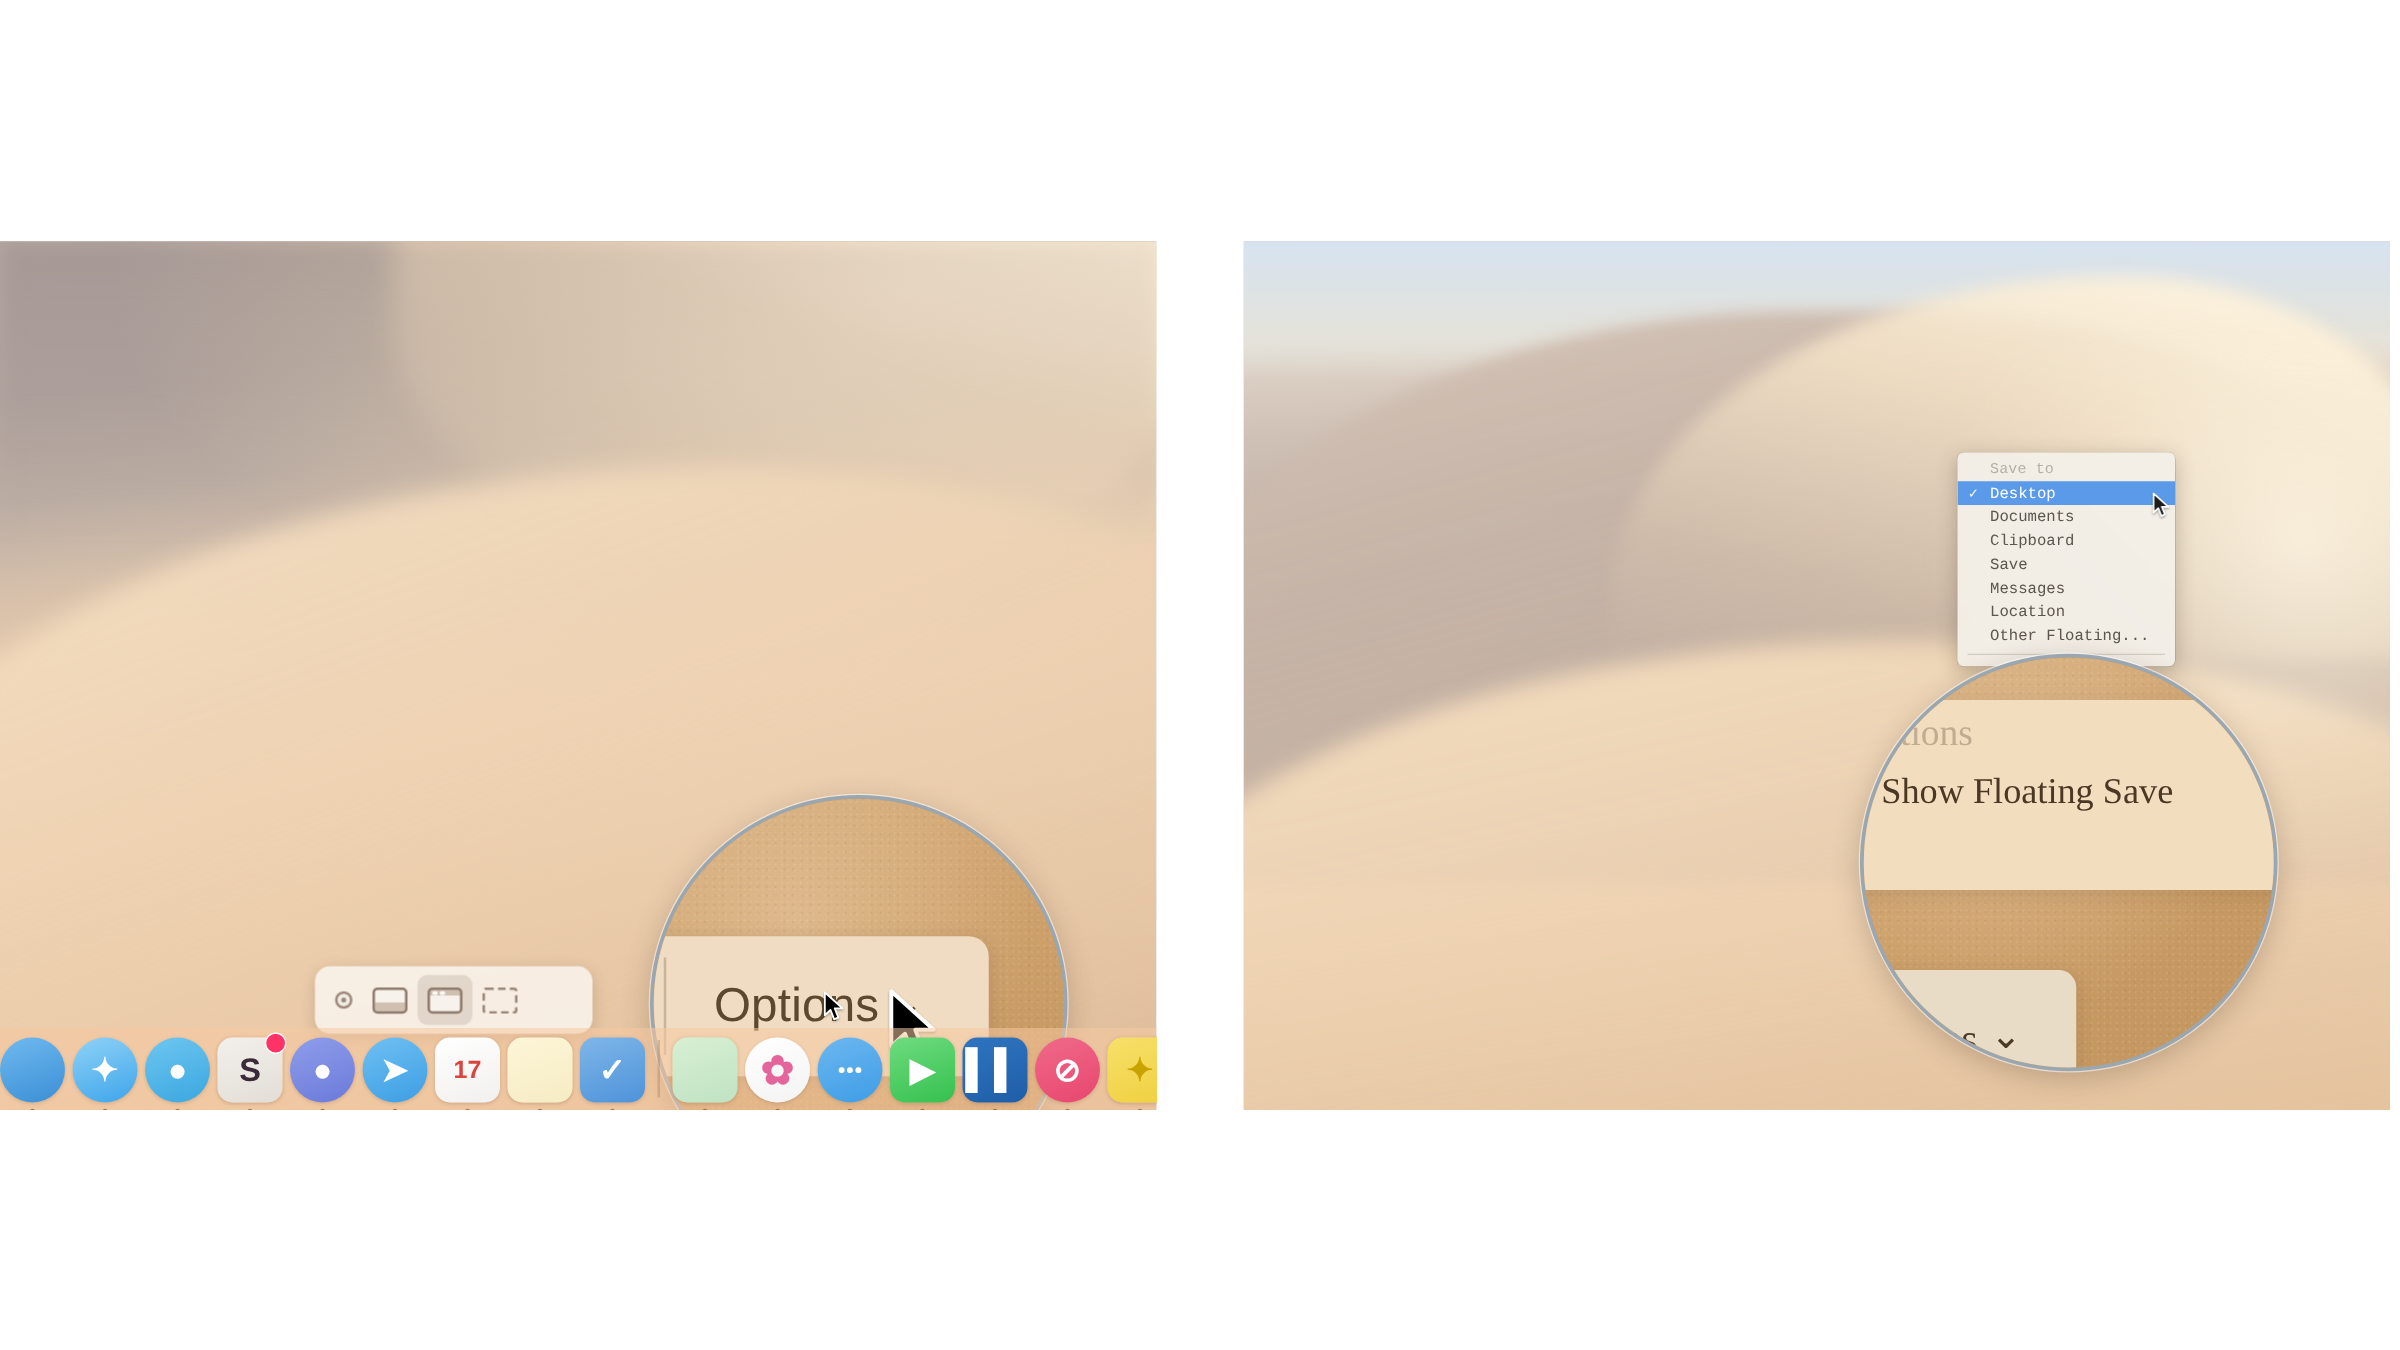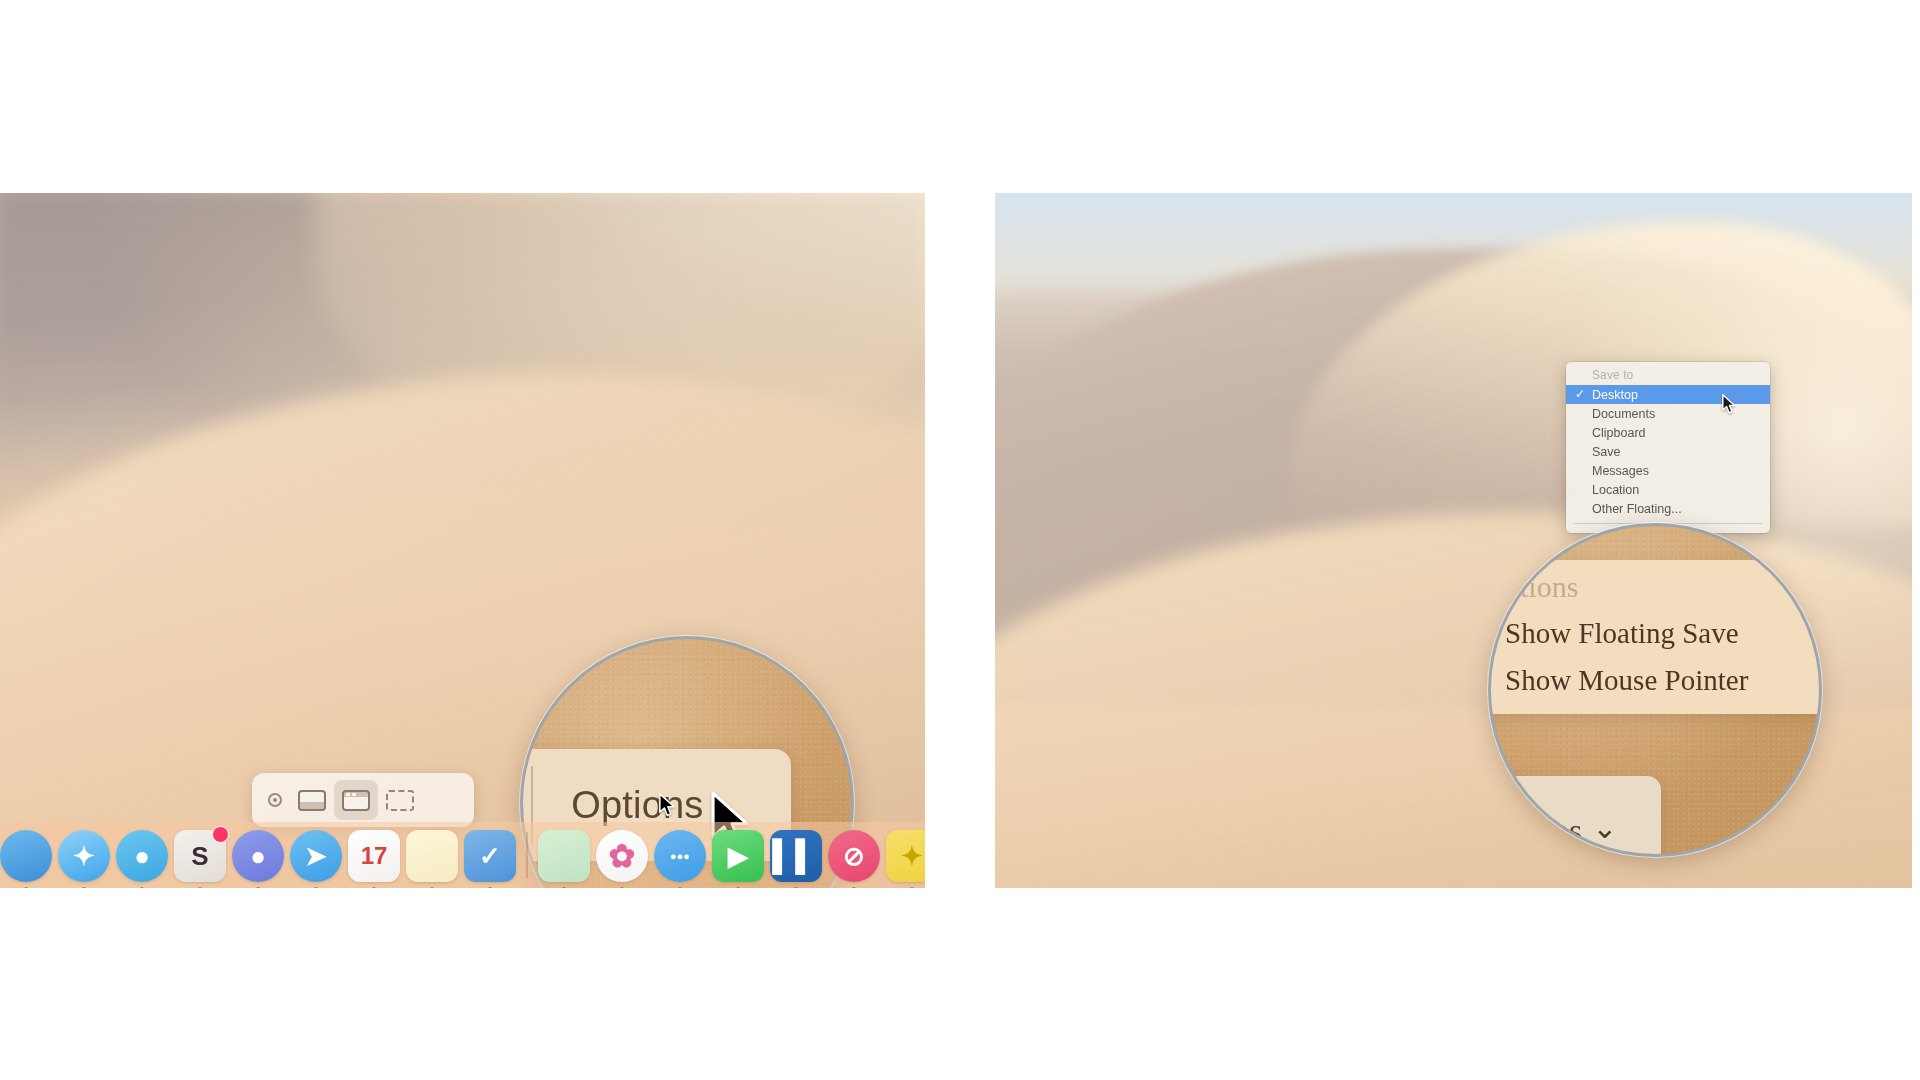--- a/index.html
+++ b/index.html
@@ -292,27 +292,28 @@
     display:flex; align-items:center; justify-content:center;
   }
   .mag-pill2 .t {
     font-size: 34px; color:#4a3724;
   }
 
   
   .save-menu {
     position: absolute;
     left: 1566px; top: 362px;
-    width: 204px;
+    width: 174px;
     background: rgba(243,238,231,0.96);
     border-radius: 5px;
     box-shadow: 0 4px 16px rgba(70,55,40,0.30), 0 0 0 0.5px rgba(120,105,90,0.35);
     padding: 4px 0 5px 0;
     backdrop-filter: blur(10px);
     overflow: hidden;
+    font-family: Liberation Mono, monospace;
   }
   .sm-head {
     font-size: 12px; color: #b6b0a6; padding: 2px 0 3px 26px; letter-spacing:0.1px;
   }
   .sm-item {
     font-size: 12.5px; color: #5c564e;
     padding: 2.5px 6px 2.5px 26px;
     position: relative; white-space: nowrap;
   }
   .sm-item.selected { background: #5a9ae8; color: #ffffff; }
@@ -422,21 +423,21 @@
         </div>
         <div class="dock-icon round" style="background: linear-gradient(160deg, rgb(143, 157, 234) 0%, rgb(107, 122, 218) 100%);">
           <div class="glyph">●</div>
           <div class="dot"></div>
         </div>
         <div class="dock-icon round" style="background: linear-gradient(160deg, rgb(111, 192, 242) 0%, rgb(61, 158, 228) 100%);">
           <div class="glyph">➤</div>
           <div class="dot"></div>
         </div>
         <div class="dock-icon" style="background: linear-gradient(160deg, rgb(255, 255, 255) 0%, rgb(242, 240, 238) 100%);">
-          <div class="glyph" style="color: rgb(217, 68, 63); font-size: 24px;">17</div>
+          <div class="glyph" style="color: rgb(217, 68, 63); font-size: 20px;">17</div>
           <div class="dot"></div>
         </div>
         <div class="dock-icon" style="background: linear-gradient(160deg, rgb(253, 246, 216) 0%, rgb(245, 236, 195) 100%);">
           <div class="dot"></div>
         </div>
         <div class="dock-icon" style="background: linear-gradient(160deg, rgb(127, 182, 232) 0%, rgb(77, 147, 218) 100%);">
           <div class="glyph">✓</div>
           <div class="dot"></div>
         </div>
         <div class="dock-sep"></div>
@@ -507,21 +508,20 @@
 
     <div class="mag-menu">
       <div class="mm-head">ptions</div>
       <div id="opt-items">
           <div class="mm-item">
             <span class="mm-check"></span>
             <span>Show Floating Save</span>
           </div>
           <div class="mm-item">
             <span class="mm-check on"></span>
-            <span>Show Mouse Pointer</span>
           </div>
         </div>
     </div>
 
     <div class="mag-pill2">
       <div class="t">
         <span>Options</span><span class="mag-chevron">⌄</span>
       </div>
     </div>
   </div>

